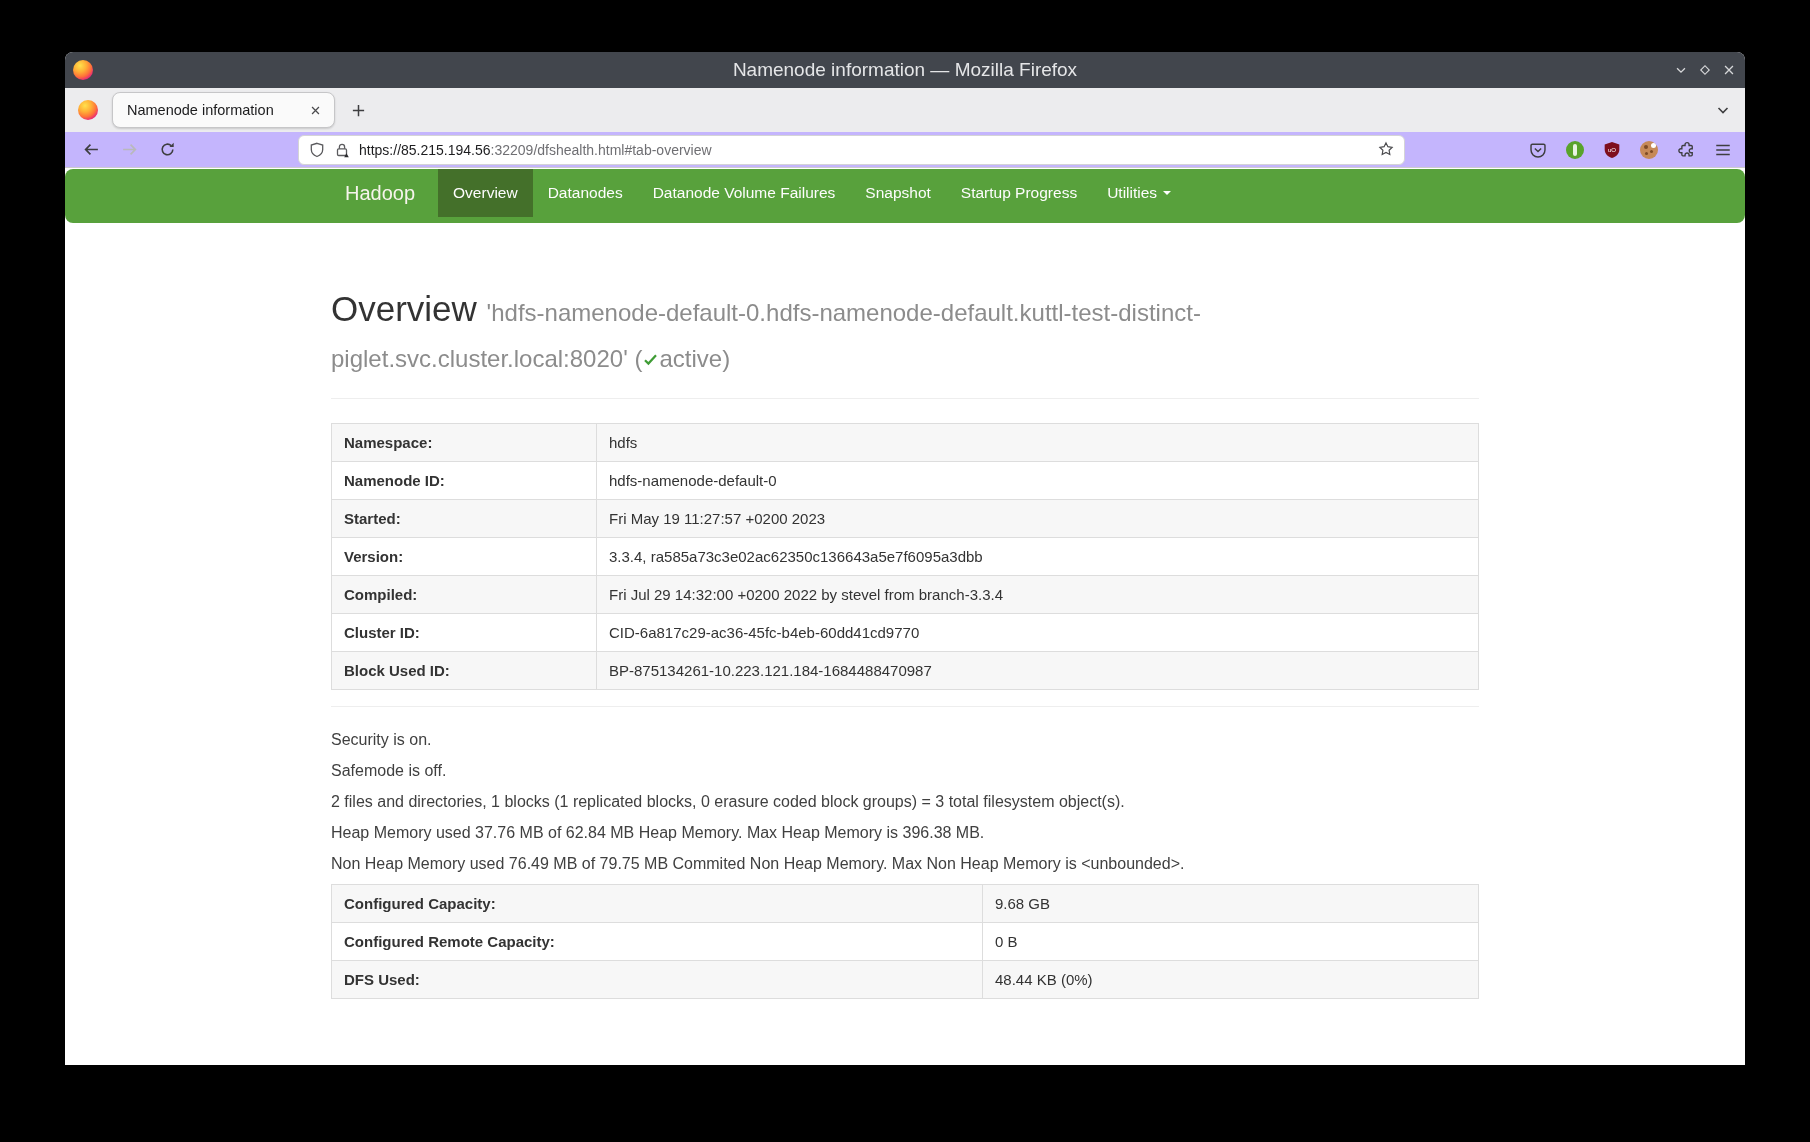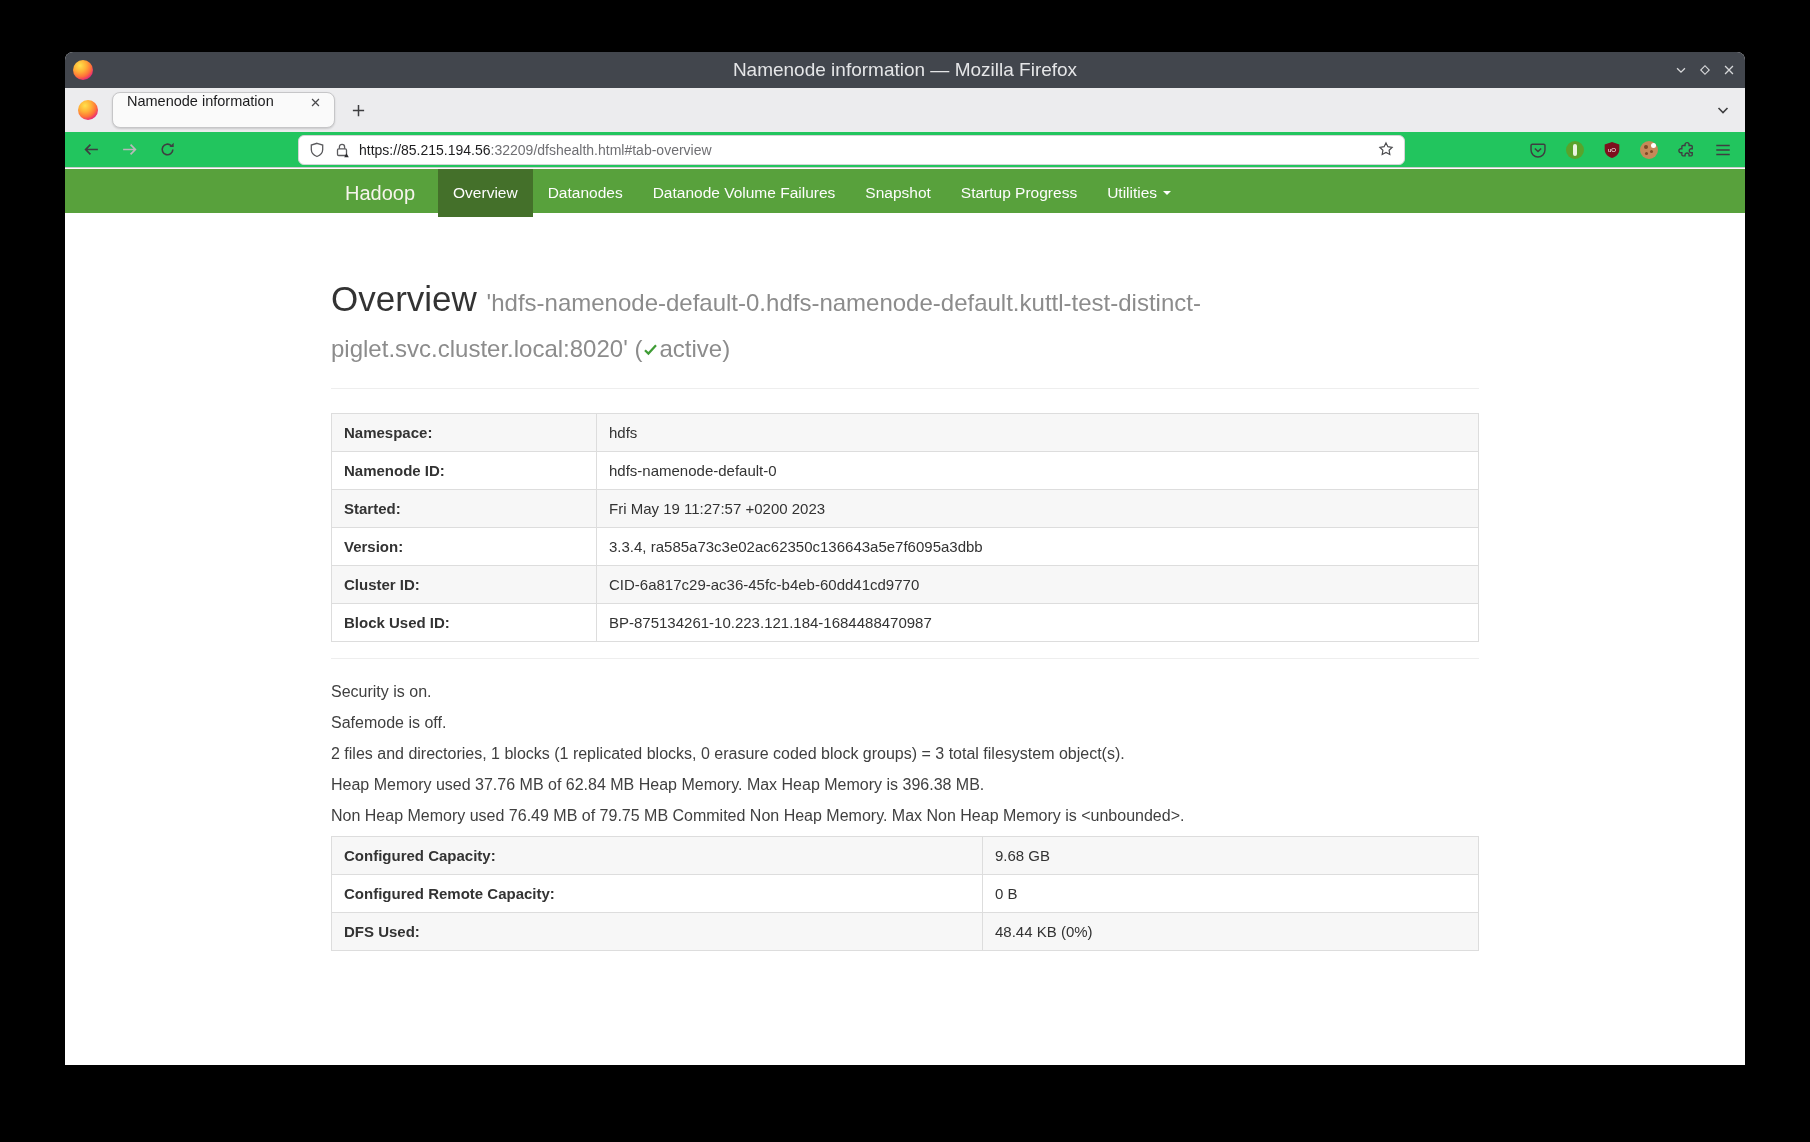--- a/index.html
+++ b/index.html
@@ -17,31 +17,31 @@
   .titlebar .ff-logo { margin-left:8px; }
   .win-title { position:absolute; left:0; right:0; text-align:center; font-size:19px; color:#e4e5e7; }
   .win-controls { margin-left:auto; display:flex; gap:8px; padding-right:8px; z-index:2; }
   .win-btn { width:16px; height:16px; color:#d6d7d9; display:flex; align-items:center; justify-content:center; cursor:default; }
   .win-btn svg { width:14px; height:14px; }
 
   
   .tabbar { height:44px; background:#ececee; display:flex; align-items:center; padding-left:13px; }
   .ffview { margin-right:14px; }
   .tab { width:223px; height:36px; background:#fafafa; border:1px solid #c6c6c8; border-radius:8px;
-         display:flex; align-items:flex-start; padding:0 10px 0 14px; box-shadow:0 1px 2px rgba(0,0,0,.15); }
+         display:flex; align-items:center; padding:0 10px 0 14px; box-shadow:0 1px 2px rgba(0,0,0,.15); }
   .tab-title { font-size:14.5px; color:#1b1b1d; flex:1; white-space:nowrap; overflow:hidden; }
   .tab-close { width:18px; height:18px; color:#4a4a4d; display:flex; align-items:center; justify-content:center; }
   .tab-close svg { width:11px; height:11px; }
   .newtab { width:26px; height:26px; margin-left:10px; color:#3e3e40; display:flex; align-items:center; justify-content:center; }
   .newtab svg { width:15px; height:15px; }
   .alltabs { margin-left:auto; padding-right:14px; color:#3e3e40; display:flex; align-items:center; }
   .alltabs svg { width:16px; height:16px; }
 
   
-  .toolbar { height:36px; background:#22c55e; border-bottom:1px solid #cccccd;
+  .toolbar { height:36px; background:#c4b5fd; border-bottom:1px solid #cccccd;
              display:flex; align-items:center; padding-left:14px; }
   .navbtn { width:24px; height:24px; display:flex; align-items:center; justify-content:center; color:#3e3e40; }
   .navbtn + .navbtn { margin-left:14px; }
   .navbtn svg { width:17px; height:17px; }
   .navbtn.disabled { color:#b9b9bb; }
   .urlbar { margin-left:119px; width:1107px; height:30px; background:#fff; border:1px solid #d4d4d6;
             border-radius:6px; display:flex; align-items:center; padding:0 8px 0 10px; }
   .urlicon { width:16px; height:16px; color:#5b5b5e; margin-right:9px; flex:0 0 auto; position:relative; }
   .urlicon svg { width:16px; height:16px; }
   .urltext { font-size:14px; color:#6f6f73; flex:1; white-space:nowrap; overflow:hidden; }
@@ -55,21 +55,21 @@
   .green-ball i { position:absolute; left:7px; top:3px; width:4px; height:12px; background:#e9f4e2; border-radius:2px; }
   .cookie-ball { width:18px; height:18px; border-radius:50%; background:#c68958; position:relative; }
   .cookie-ball i { position:absolute; border-radius:50%; background:#7d4a26; }
   .cookie-ball i:nth-child(1){ width:4px; height:4px; left:4px; top:4px; }
   .cookie-ball i:nth-child(2){ width:3px; height:3px; left:10px; top:9px; }
   .cookie-ball i:nth-child(3){ width:3px; height:3px; left:5px; top:11px; }
   .cookie-ball i:nth-child(4){ width:5px; height:5px; left:11px; top:2px; background:#fff; }
 
   
   .page { position:absolute; top:117px; left:0; width:1680px; height:896px; background:#fff; overflow:hidden; }
-  .navbar { height:44px; background:var(--navbar-green,#58a13c); }
+  .navbar { height:54px; background:var(--navbar-green,#58a13c);border-radius:8px; }
   .navbar-inner { width:1148px; margin:0 auto; height:48px; display:flex; align-items:stretch; }
   .brand { font-size:20px; color:#f6f4ec; line-height:48px; padding:0 15px 0 14px; margin-right:8px; }
   .navlist { display:flex; list-style:none; }
   .navlist li { line-height:48px; padding:0 15px; font-size:15.5px; color:#fdfdfd; cursor:pointer; display:flex; align-items:center; gap:6px; }
   .navlist li.active { background:var(--navbar-active,#44702a); }
   .caret { width:0; height:0; border-left:4px solid transparent; border-right:4px solid transparent; border-top:4px solid #fdfdfd; display:inline-block; }
 
   .container { width:1148px; margin:0 auto; padding-top:42px; }
   h1 { font-weight:400; font-size:35px; color:#333; line-height:1.32; margin-top:21px; }
   h1 small { font-weight:400; font-size:24px; color:#8c8c8c; }
@@ -276,20 +276,24 @@
   <tr>
     <td class="lbl">Started:</td>
     <td class="val">Fri May 19 11:27:57 +0200 2023</td>
   </tr>
 
   <tr>
     <td class="lbl">Version:</td>
     <td class="val">3.3.4, ra585a73c3e02ac62350c136643a5e7f6095a3dbb</td>
   </tr>
 
+  <tr>
+    <td class="lbl">Compiled:</td>
+    <td class="val">Fri Jul 29 14:32:00 +0200 2022 by stevel from branch-3.3.4</td>
+  </tr>
 
   <tr>
     <td class="lbl">Cluster ID:</td>
     <td class="val">CID-6a817c29-ac36-45fc-b4eb-60dd41cd9770</td>
   </tr>
 
   <tr>
     <td class="lbl">Block Used ID:</td>
     <td class="val">BP-875134261-10.223.121.184-1684488470987</td>
   </tr>

